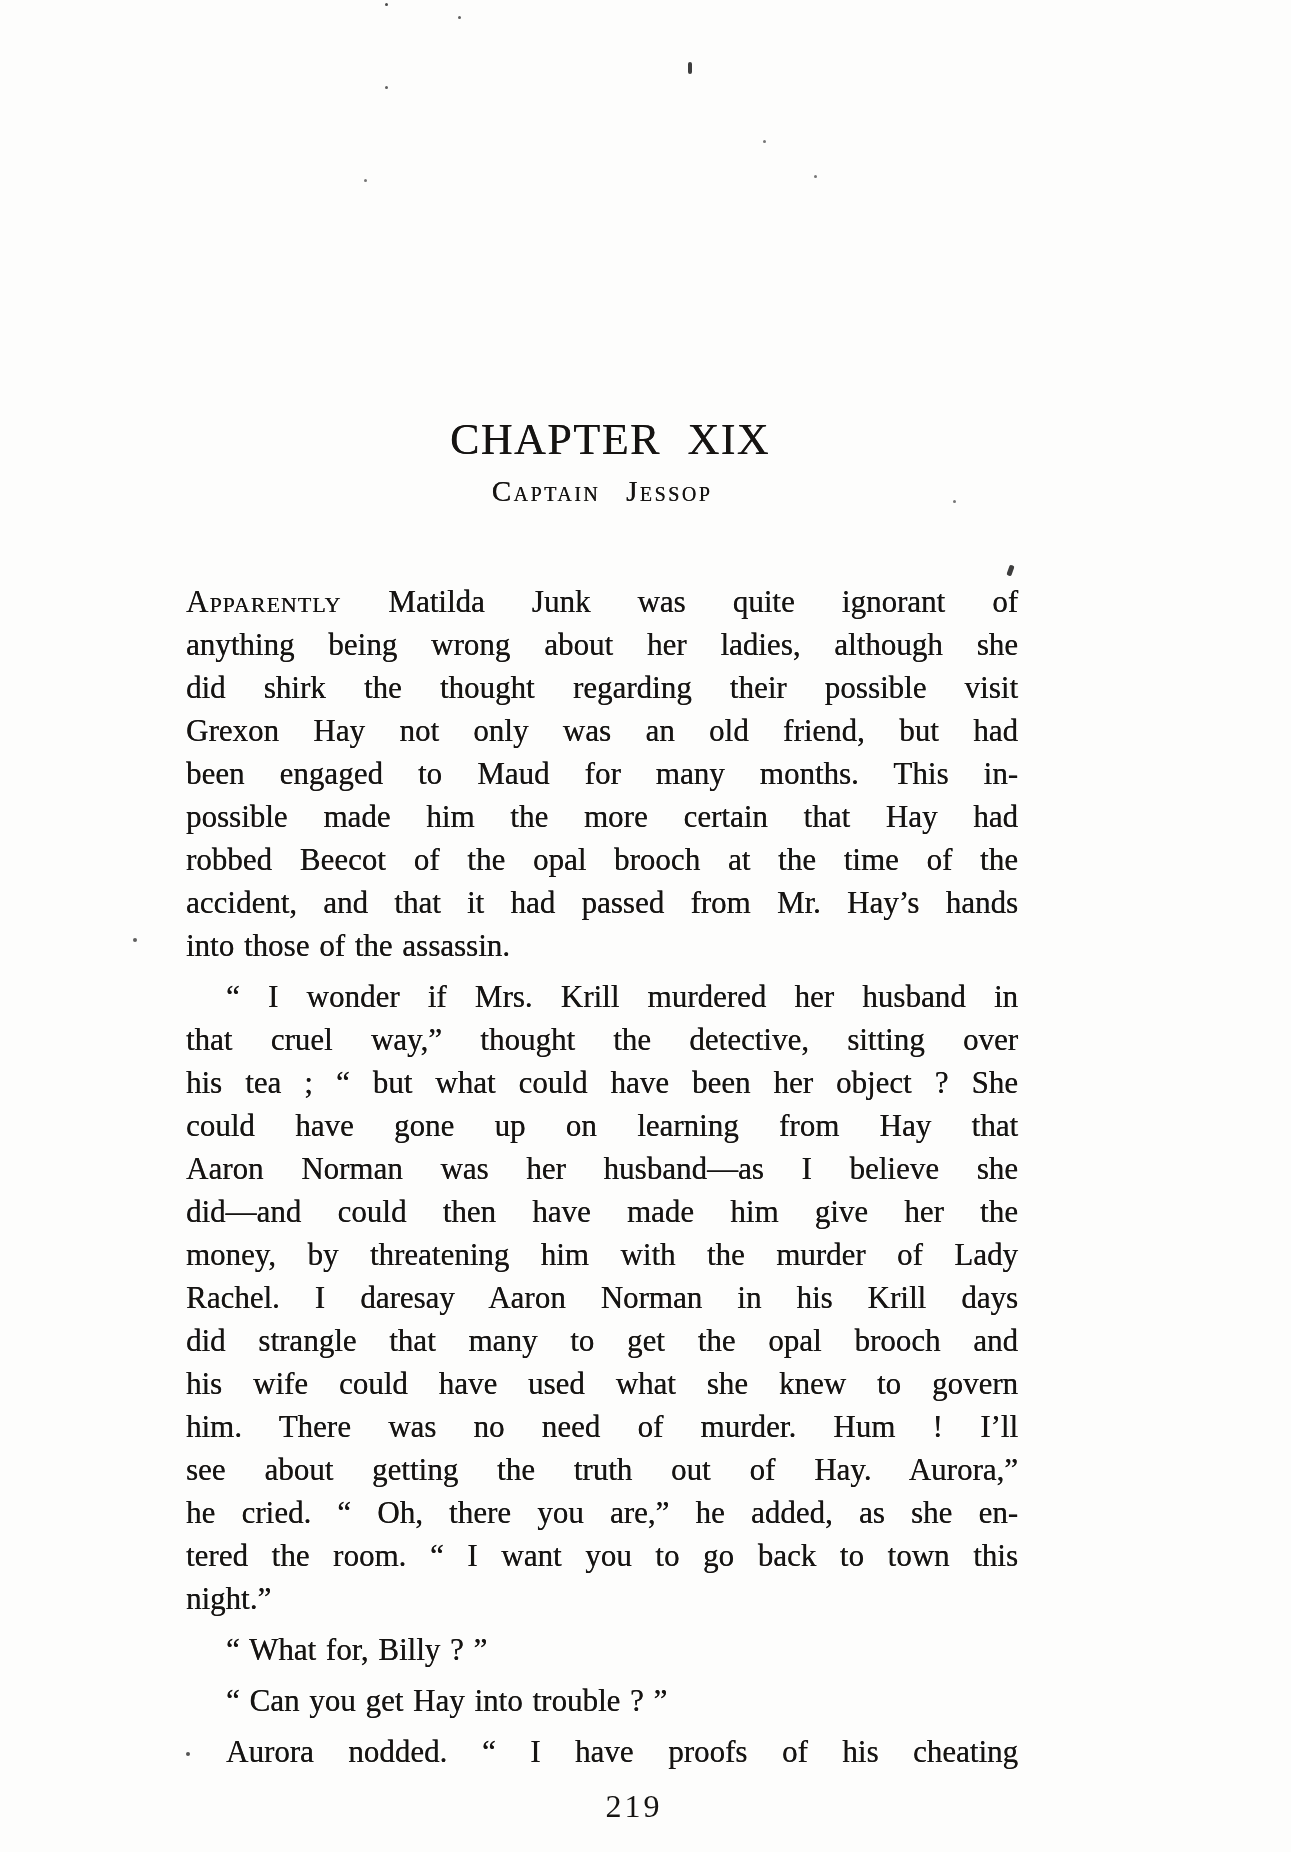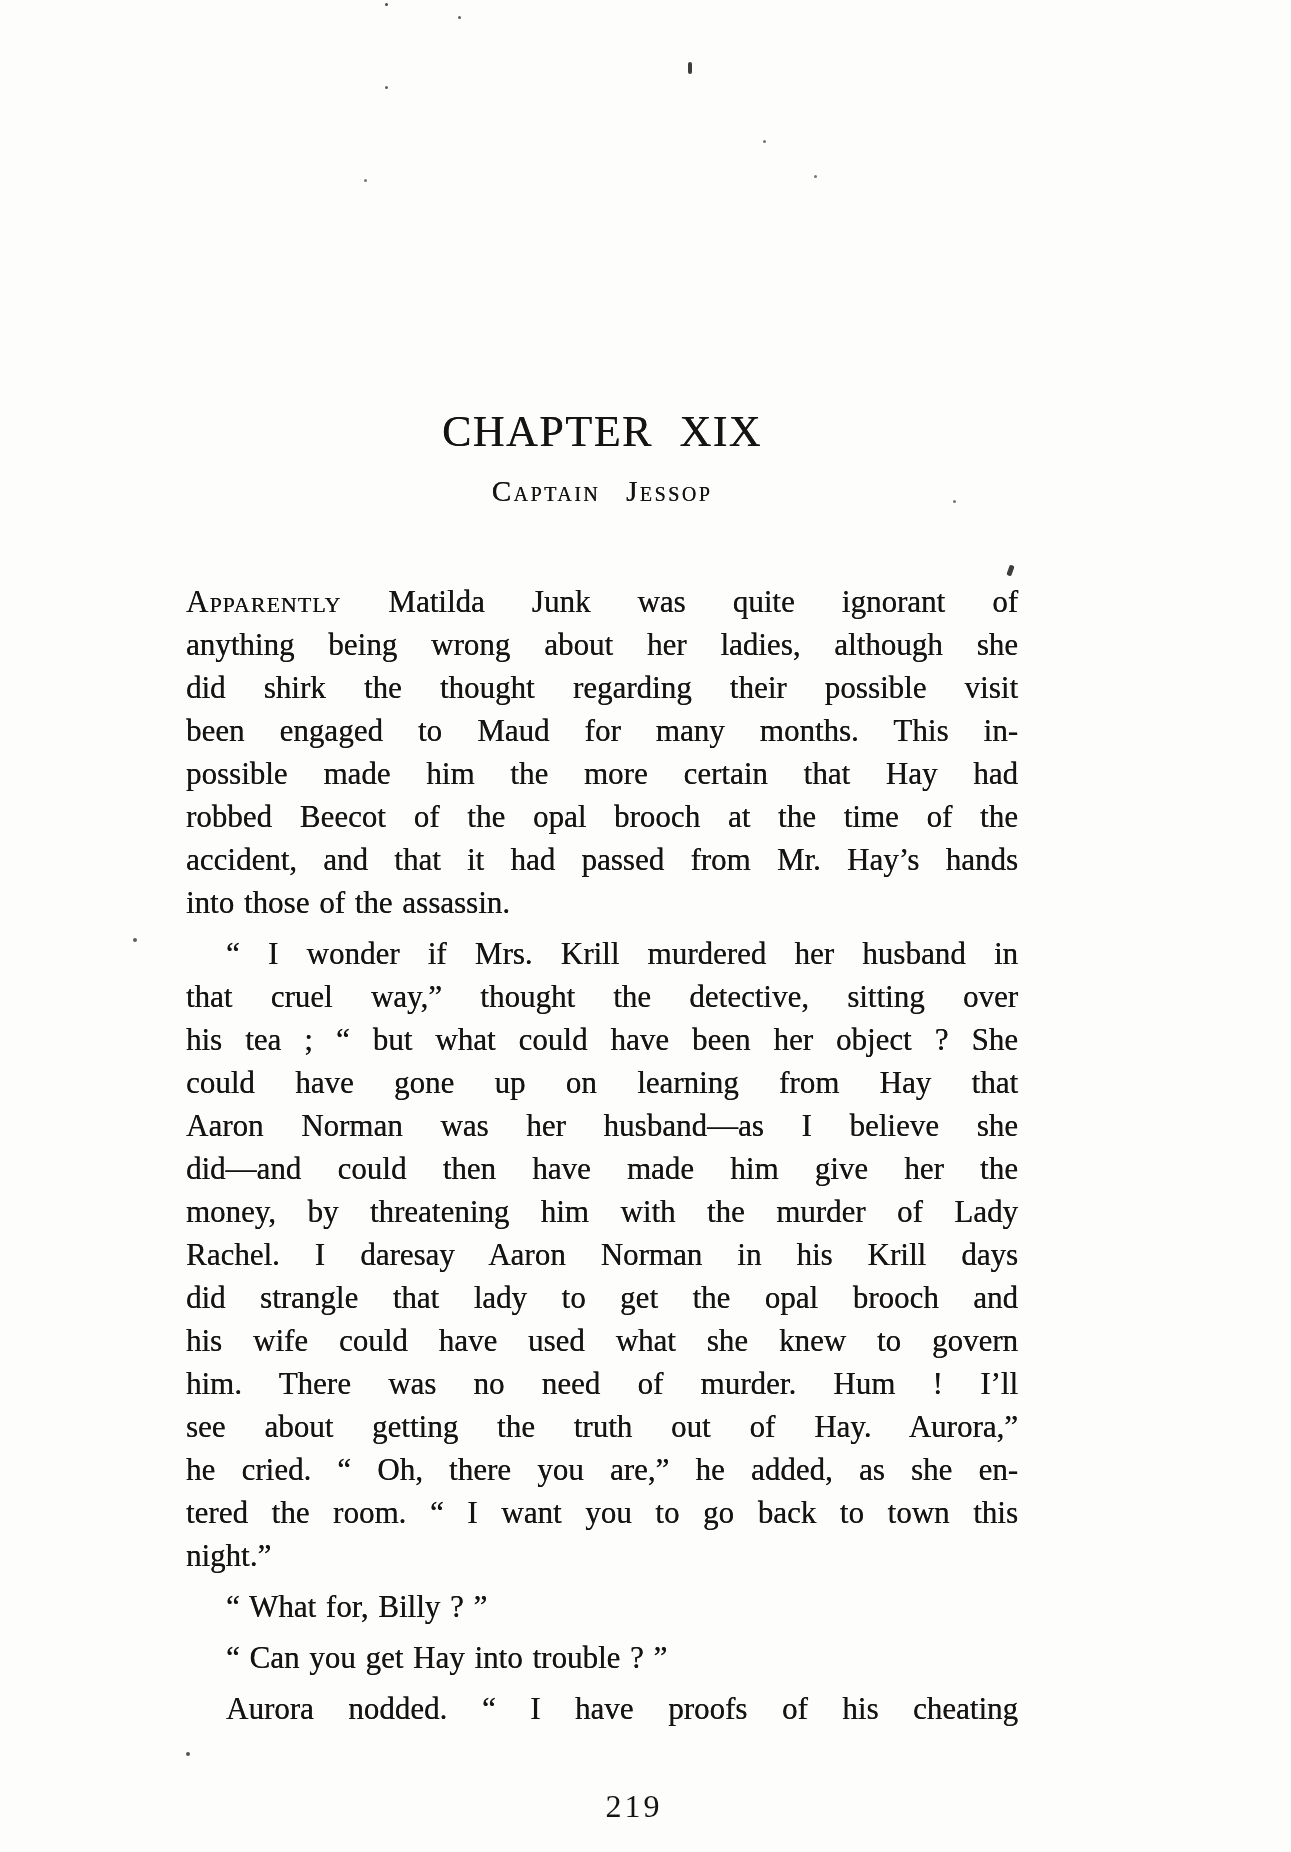--- a/index.html
+++ b/index.html
@@ -10,21 +10,21 @@
   }
   .page{
     position:relative;
     width:1291px;height:1852px;
     background:#fdfdfc;
     color:#161412;
     overflow:hidden;
   }
   .heading{
     position:absolute;top:406px;left:178px;width:848px;
-    margin:0;text-align:center;
+    margin:8px;text-align:center;
     font-size:44px;font-weight:normal;
     letter-spacing:1.5px;word-spacing:14px;
     text-shadow:0.3px 0.3px 0 #2a2a2a;
   }
   .subheading{
     position:absolute;top:475px;left:178px;width:848px;
     margin:0;text-align:center;
     font-size:29px;font-weight:normal;
     font-variant:small-caps;
     letter-spacing:2.5px;word-spacing:16px;
@@ -72,36 +72,37 @@
   <i class="speck" style="left:186px;top:1752px;width:4px;height:4px;opacity:.75;"></i>
 
   <h1 class="heading">CHAPTER XIX</h1>
   <h2 class="subheading">Captain Jessop</h2>
 
   <div class="body-text">
       <div class="paragraph">
         <div class="line"><span class="lead">Apparently</span> Matilda Junk was quite ignorant of</div>
         <div class="line">anything being wrong about her ladies, although she</div>
         <div class="line">did shirk the thought regarding their possible visit</div>
+        <div class="line">Grexon Hay not only was an old friend, but had</div>
         <div class="line">been engaged to Maud for many months. This in-</div>
         <div class="line">possible made him the more certain that Hay had</div>
         <div class="line">robbed Beecot of the opal brooch at the time of the</div>
         <div class="line">accident, and that it had passed from Mr. Hay’s hands</div>
         <div class="line no-just">into those of the assassin.</div>
       </div>
       <div class="paragraph indent">
         <div class="line">“ I wonder if Mrs. Krill murdered her husband in</div>
         <div class="line">that cruel way,” thought the detective, sitting over</div>
         <div class="line">his tea ; “ but what could have been her object ? She</div>
         <div class="line">could have gone up on learning from Hay that</div>
         <div class="line">Aaron Norman was her husband—as I believe she</div>
         <div class="line">did—and could then have made him give her the</div>
         <div class="line">money, by threatening him with the murder of Lady</div>
         <div class="line">Rachel. I daresay Aaron Norman in his Krill days</div>
-        <div class="line">did strangle that lady to get the opal brooch and</div>
+        <div class="line">did strangle that many to get the opal brooch and</div>
         <div class="line">his wife could have used what she knew to govern</div>
         <div class="line">him. There was no need of murder. Hum ! I’ll</div>
         <div class="line">see about getting the truth out of Hay. Aurora,”</div>
         <div class="line">he cried. “ Oh, there you are,” he added, as she en-</div>
         <div class="line">tered the room. “ I want you to go back to town this</div>
         <div class="line no-just">night.”</div>
       </div>
       <div class="paragraph indent">
         <div class="line no-just">“ What for, Billy ? ”</div>
       </div>

